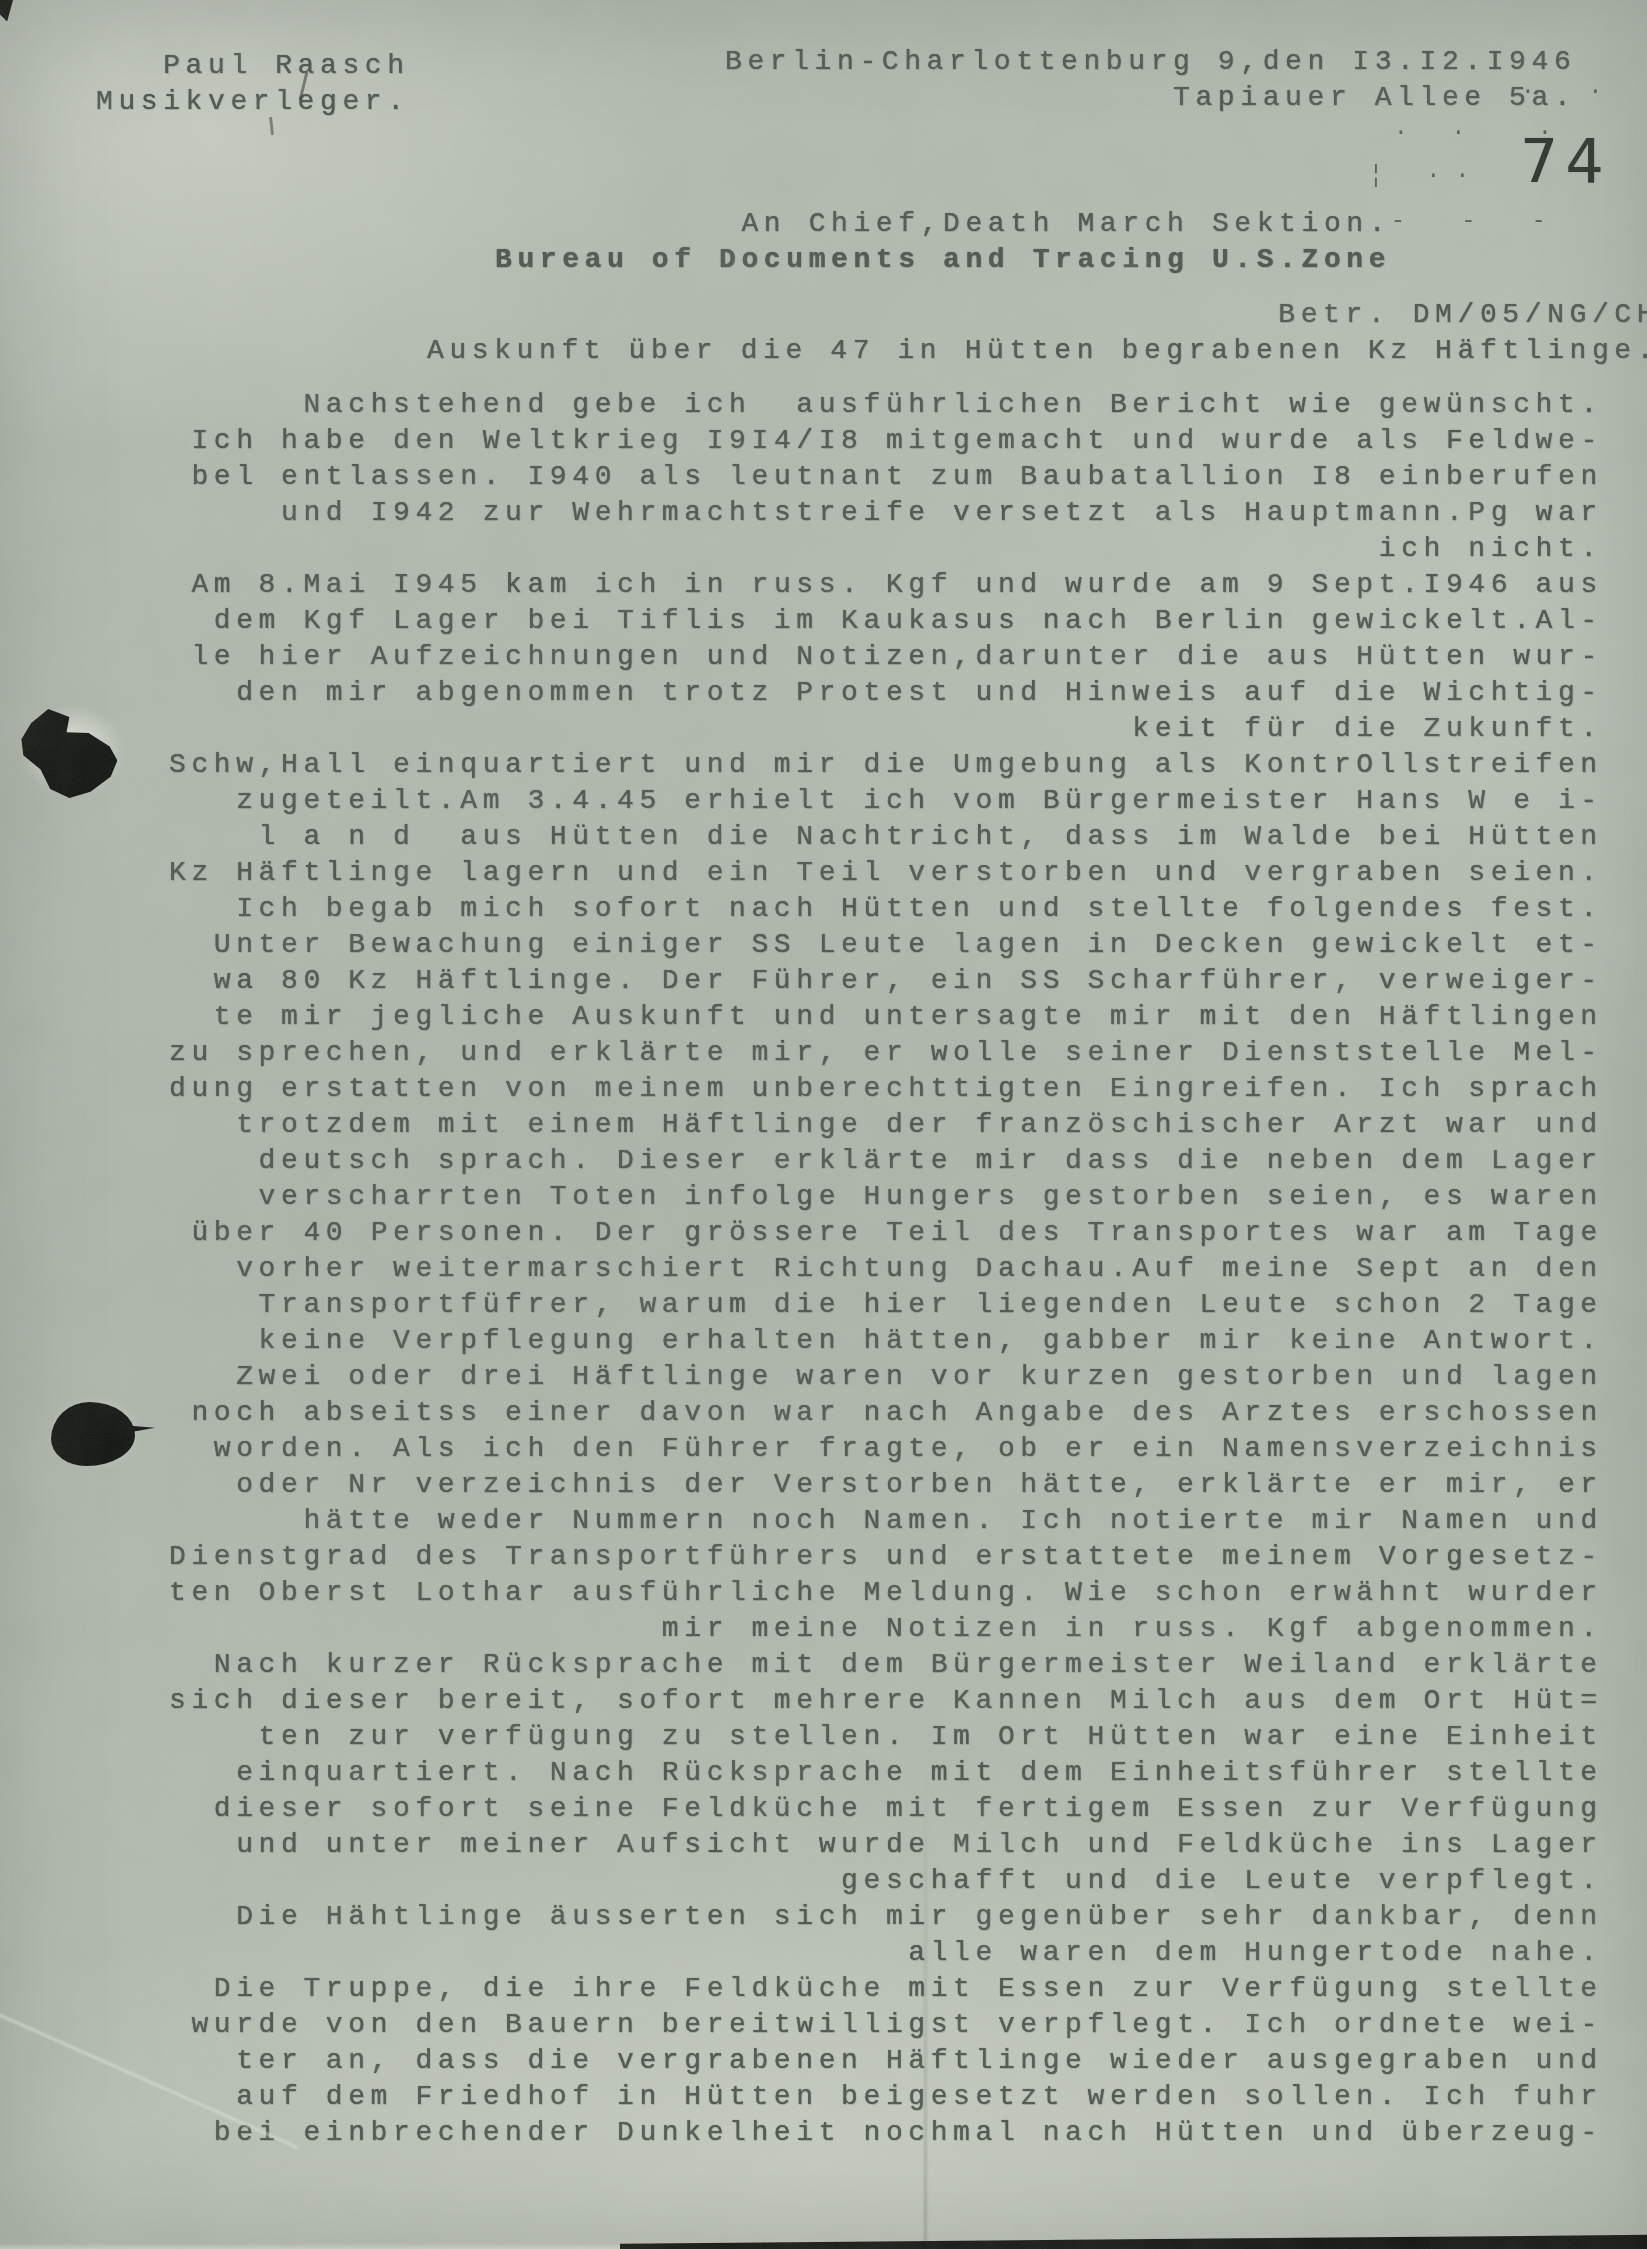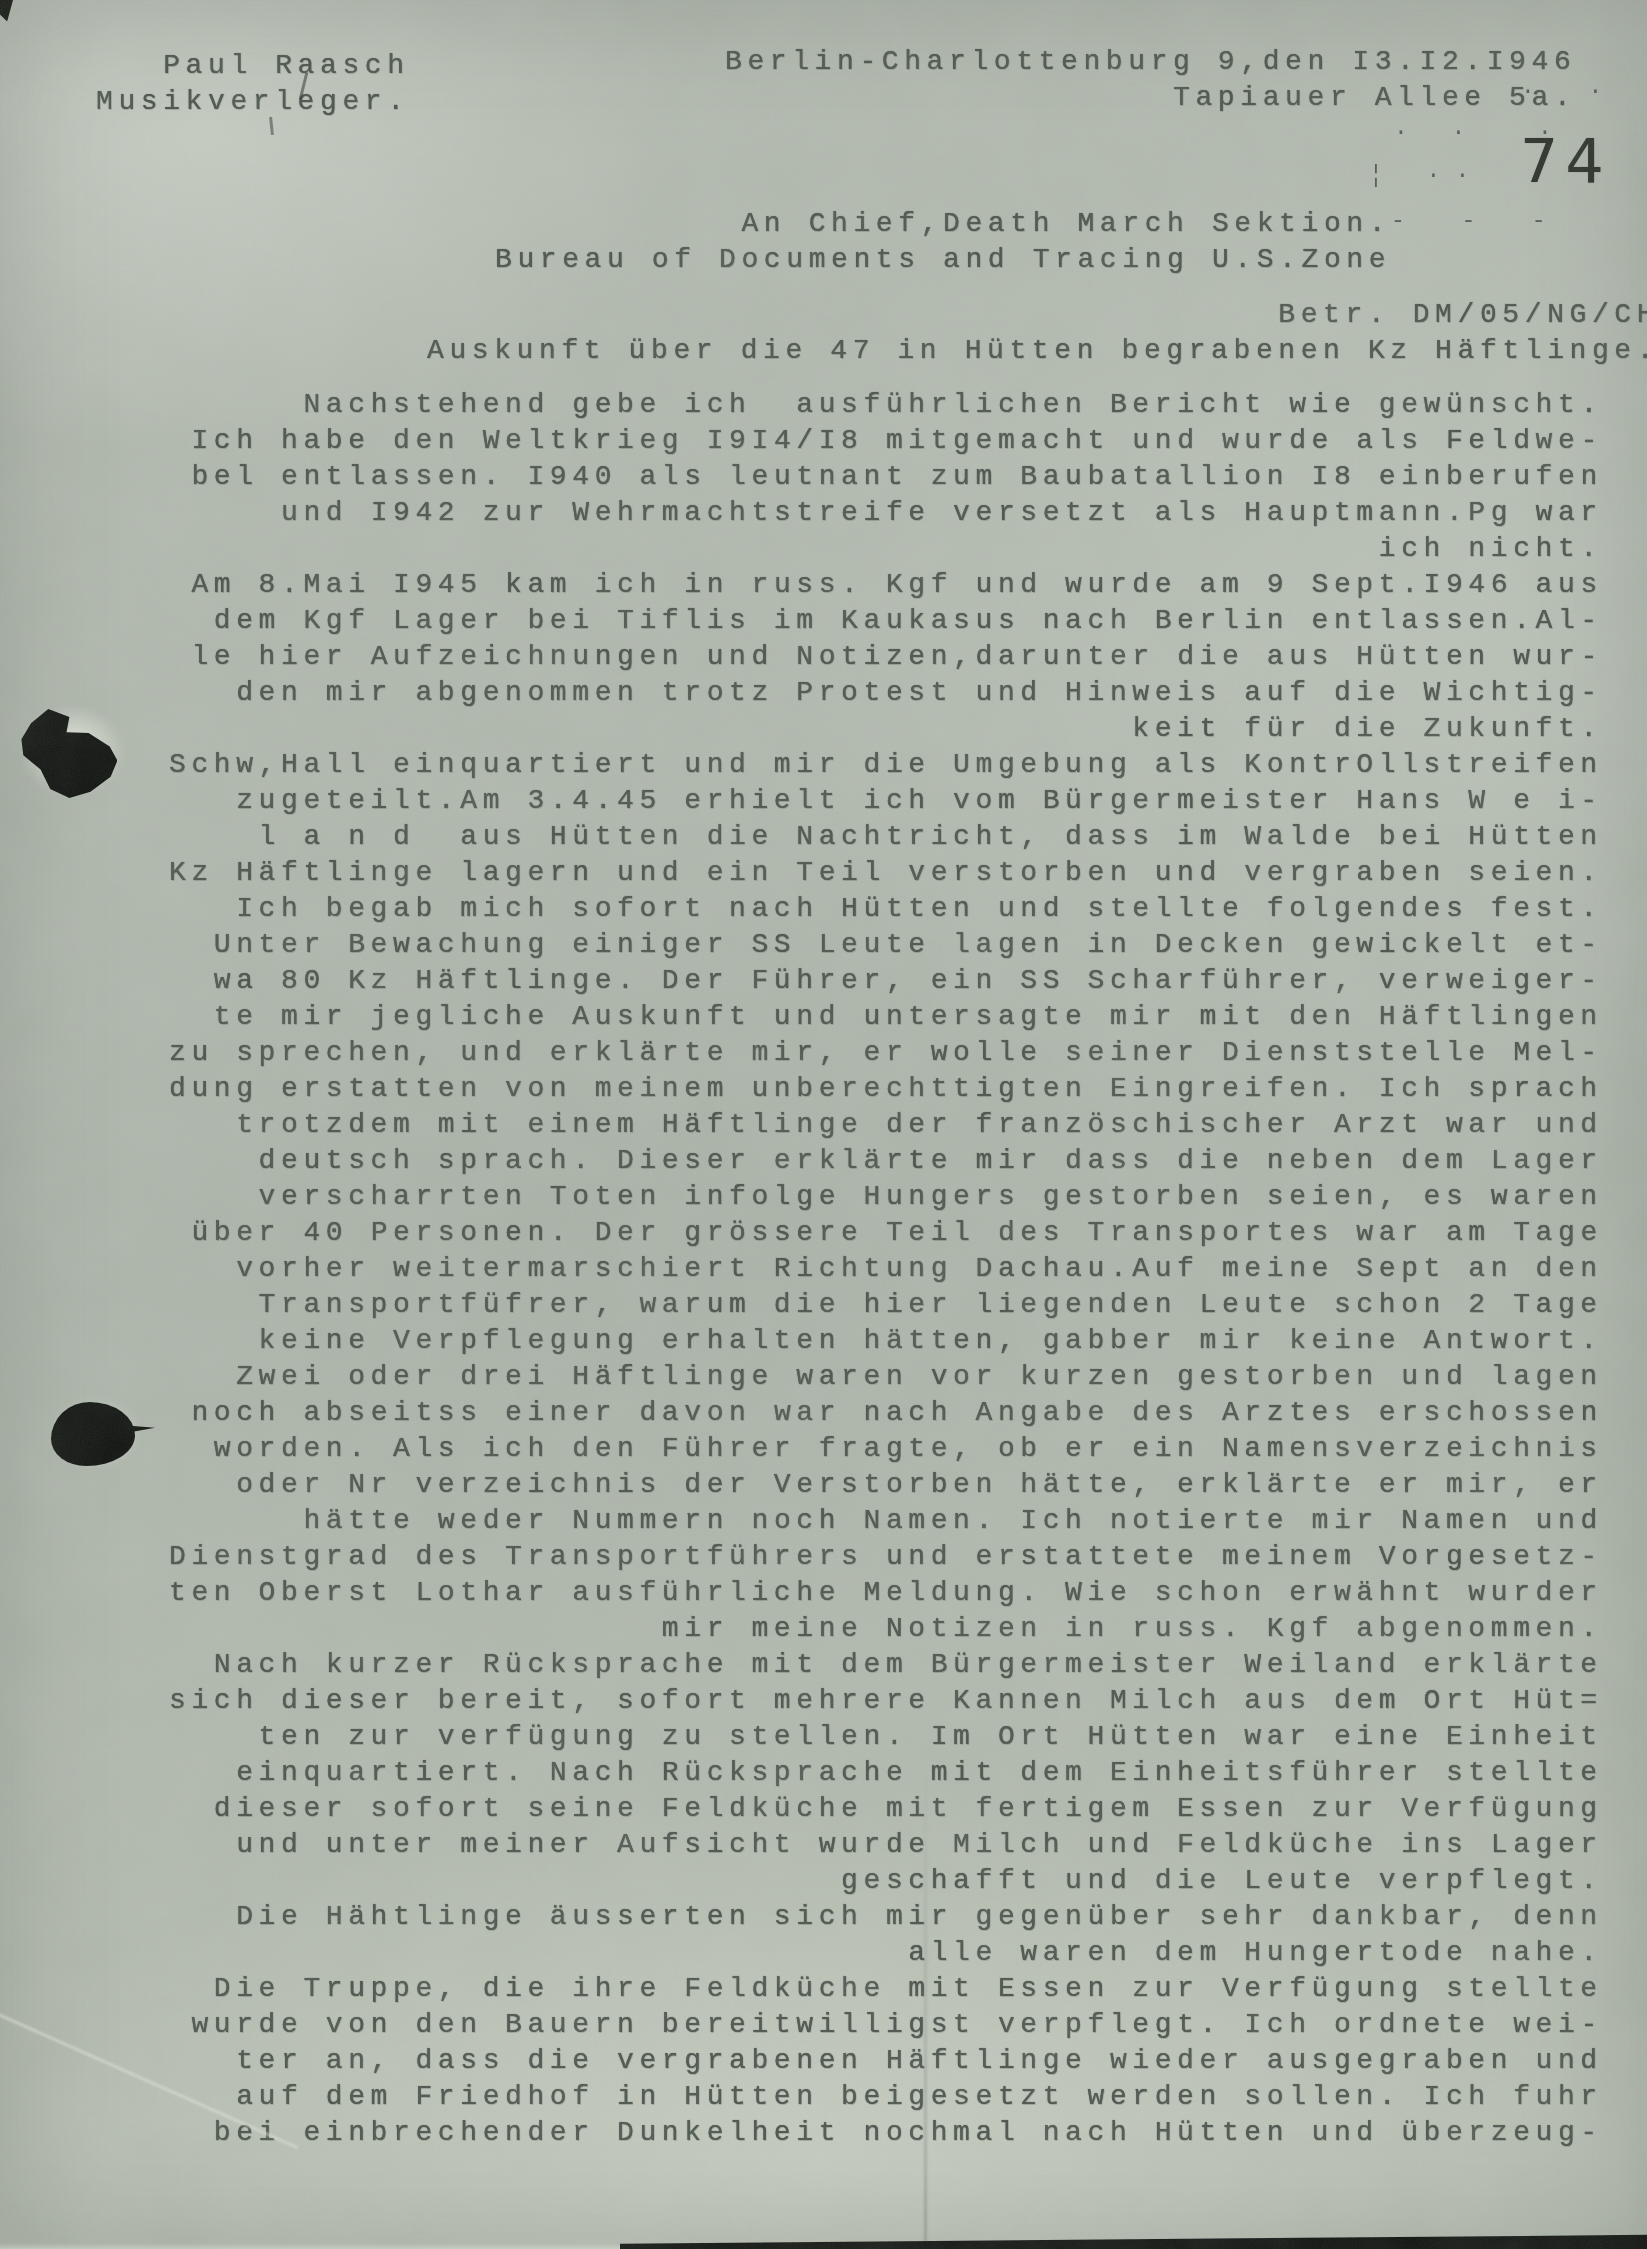--- a/index.html
+++ b/index.html
@@ -29,21 +29,21 @@
     line-height: 36px;
     color: #48524a;
     text-shadow: 0 0 1px rgba(56,66,58,0.85), 0.7px 0.5px 0 rgba(56,66,58,0.18);
     filter: blur(0.3px);
   }
   .typed-line, .tw-line { white-space: pre; text-align: right; }
   .sender-block   { left: 122px; top: 48px; }
   .sender-title   { margin-left: -26px; }
   .dateline-block { left: 725px; top: 44px; }
   .recipient-block{ left: 427px; top: 206px; }
-  .recipient-line2{ padding-left: 68px; }
+  .recipient-line2{ padding-left: 68px; font-weight: bold; }
   .reference-block{ left: 313px; top: 297px; }
   .reference-line2{ padding-left: 114px; }
   .body-block     { left: 169px; top: 387px; }
 
   .page-number {
     position: absolute; left: 1520px; top: 133px;
     font-family: "DejaVu Sans", sans-serif;
     font-size: 60px; letter-spacing: 7.4px; line-height: 56px;
     color: #262d25;
     text-shadow: 0 0 0.8px rgba(30,36,29,0.7);
@@ -152,21 +152,21 @@
     <div class="tw-line reference-line2">Auskunft über die 47 in Hütten begrabenen Kz Häftlinge.</div>
   </div>
 
   <div class="tw body-block">
       <div class="typed-line">Nachstehend gebe ich  ausführlichen Bericht wie gewünscht.</div>
       <div class="typed-line">Ich habe den Weltkrieg I9I4/I8 mitgemacht und wurde als Feldwe-</div>
       <div class="typed-line">bel entlassen. I940 als leutnant zum Baubatallion I8 einberufen</div>
       <div class="typed-line">und I942 zur Wehrmachtstreife versetzt als Hauptmann.Pg war</div>
       <div class="typed-line">ich nicht.</div>
       <div class="typed-line">Am 8.Mai I945 kam ich in russ. Kgf und wurde am 9 Sept.I946 aus</div>
-      <div class="typed-line">dem Kgf Lager bei Tiflis im Kaukasus nach Berlin entlassen.Al-</div>
+      <div class="typed-line">dem Kgf Lager bei Tiflis im Kaukasus nach Berlin gewickelt.Al-</div>
       <div class="typed-line">le hier Aufzeichnungen und Notizen,darunter die aus Hütten wur-</div>
       <div class="typed-line">den mir abgenommen trotz Protest und Hinweis auf die Wichtig-</div>
       <div class="typed-line">keit für die Zukunft.</div>
       <div class="typed-line">Schw,Hall einquartiert und mir die Umgebung als KontrOllstreifen</div>
       <div class="typed-line">zugeteilt.Am 3.4.45 erhielt ich vom Bürgermeister Hans W e i-</div>
       <div class="typed-line">l a n d  aus Hütten die Nachtricht, dass im Walde bei Hütten</div>
       <div class="typed-line">Kz Häftlinge lagern und ein Teil verstorben und vergraben seien.</div>
       <div class="typed-line">Ich begab mich sofort nach Hütten und stellte folgendes fest.</div>
       <div class="typed-line">Unter Bewachung einiger SS Leute lagen in Decken gewickelt et-</div>
       <div class="typed-line">wa 80 Kz Häftlinge. Der Führer, ein SS Scharführer, verweiger-</div>

